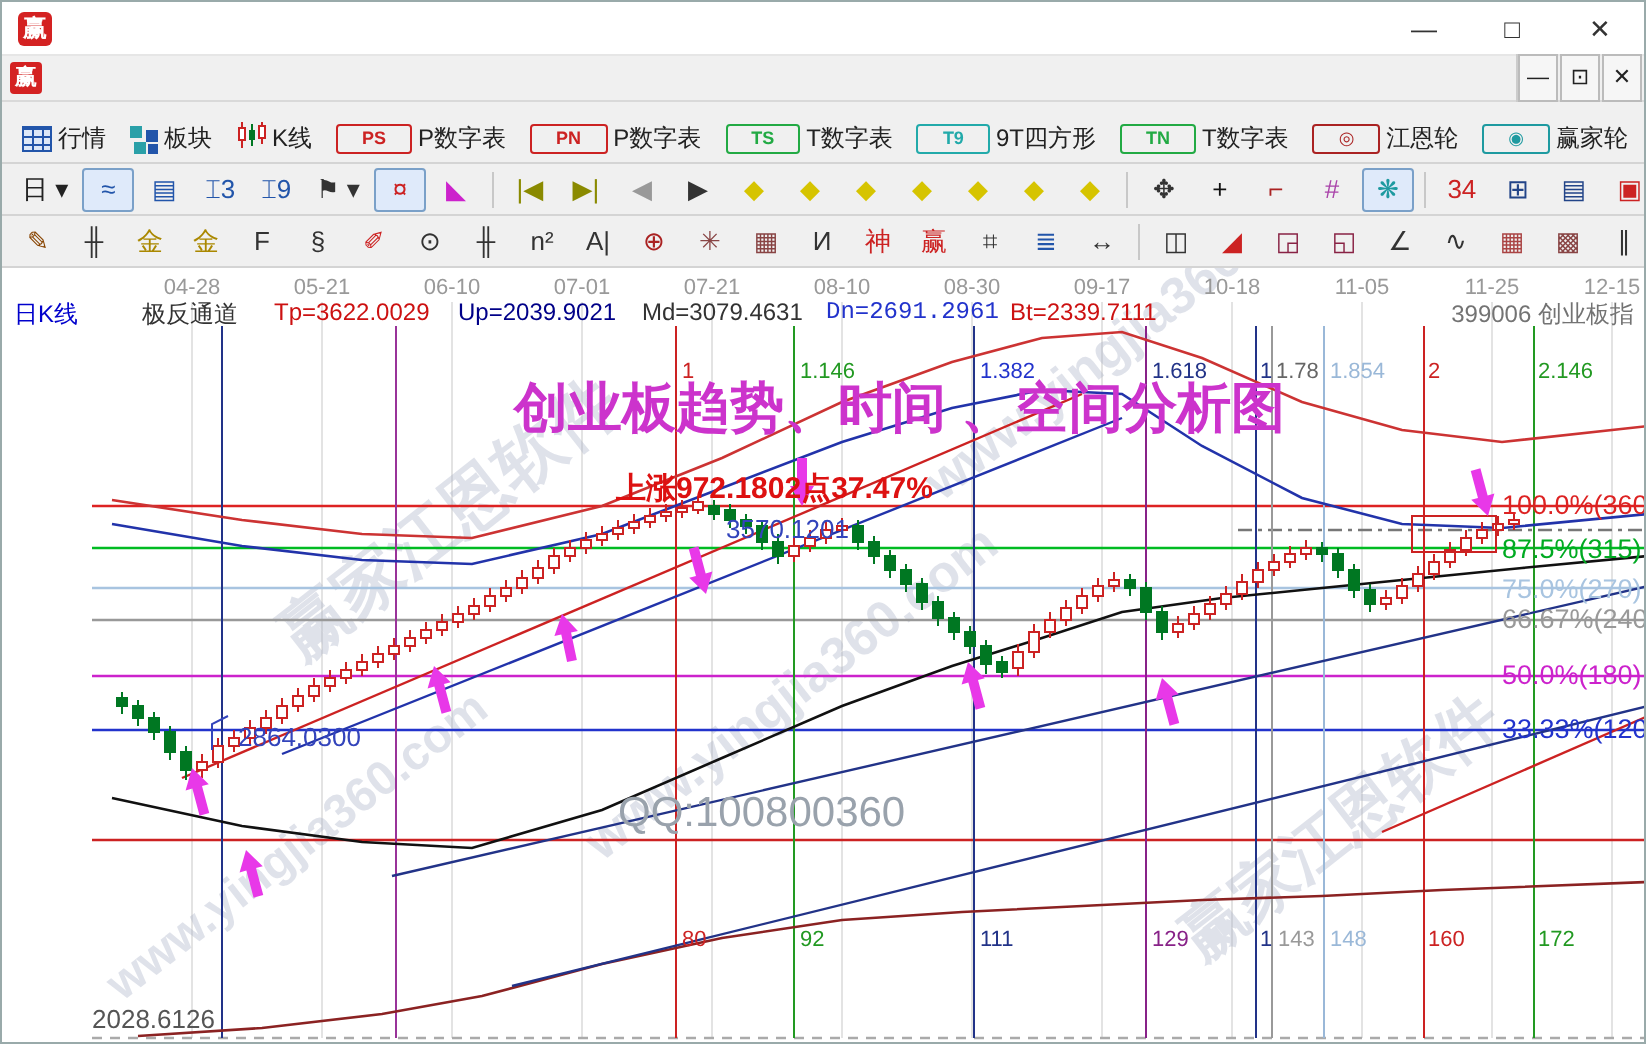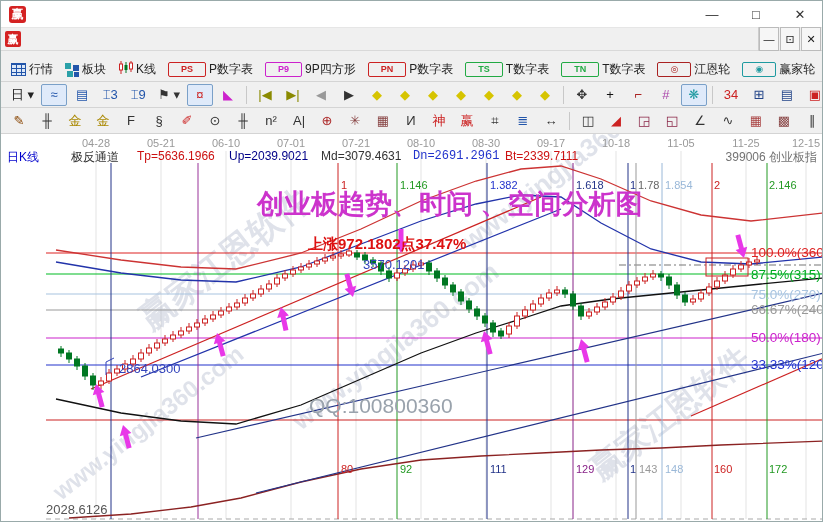--- a/index.html
+++ b/index.html
@@ -93,30 +93,30 @@
             <line x1="13" y1="1" x2="13" y2="12" stroke="#cc2222"></line>
             <rect x="11.5" y="3" width="3" height="6" fill="#fff" stroke="#cc2222"></rect>
           </svg></span>
         <span>K线</span>
       </div>
       <div class="tbtn">
         <span class="badge" style="color: rgb(204, 34, 34);">PS</span>
         <span>P数字表</span>
       </div>
       <div class="tbtn">
-        <span class="badge" style="color: rgb(204, 34, 204);">P9</span>
-        <span>9P四方形</span>
-      </div>
-      <div class="tbtn">
         <span class="badge" style="color: rgb(204, 34, 34);">PN</span>
         <span>P数字表</span>
       </div>
       <div class="tbtn">
         <span class="badge" style="color: rgb(34, 170, 68);">TS</span>
         <span>T数字表</span>
+      </div>
+      <div class="tbtn">
+        <span class="badge" style="color: rgb(34, 170, 170);">T9</span>
+        <span>9T四方形</span>
       </div>
       <div class="tbtn">
         <span class="badge" style="color: rgb(34, 170, 68);">TN</span>
         <span>T数字表</span>
       </div>
       <div class="tbtn">
         <span class="badge" style="color: rgb(170, 34, 34);">◎</span>
         <span>江恩轮</span>
       </div>
       <div class="tbtn">
@@ -582,21 +582,21 @@
         <text x="256" y="212" fill="#cc33cc" font-size="27" text-anchor="start" font-weight="bold">创业板趋势、时间 、空间分析图</text>
         <text x="307" y="248" fill="#dd1111" font-size="15" text-anchor="start" font-weight="bold">上涨972.1802点37.47%</text>
         <text x="362" y="268" fill="#3344bb" font-size="13" text-anchor="start" font-weight="normal">3570.1201</text>
         <text x="118" y="372" fill="#3344bb" font-size="13" text-anchor="start" font-weight="normal">2864.0300</text>
         <text x="45" y="513" fill="#555555" font-size="13" text-anchor="start" font-weight="normal">2028.6126</text>
         <text x="308" y="412" fill="#99a2ac" font-size="21" text-anchor="start" font-weight="normal">QQ:100800360</text>
       </svg>
     <div class="infobar">
       <span class="p-blue" style="left:6px">日K线</span>
       <span class="p-dark" style="left:70px">极反通道</span>
-      <span class="v-red" style="left:136px">Tp=5636.1966</span>
+      <span class="v-red" style="left:136px">Tp=3622.0029</span>
       <span class="v-navy" style="left:228px">Up=2039.9021</span>
       <span class="v-dk" style="left:320px">Md=3079.4631</span>
       <span class="v-blue" style="left:412px">Dn=2691.2961</span>
       <span class="v-red" style="left:504px">Bt=2339.7111</span>
       <span class="sym">399006  创业板指</span>
     </div>
   </div>
 </div>
 
 </body></html>

